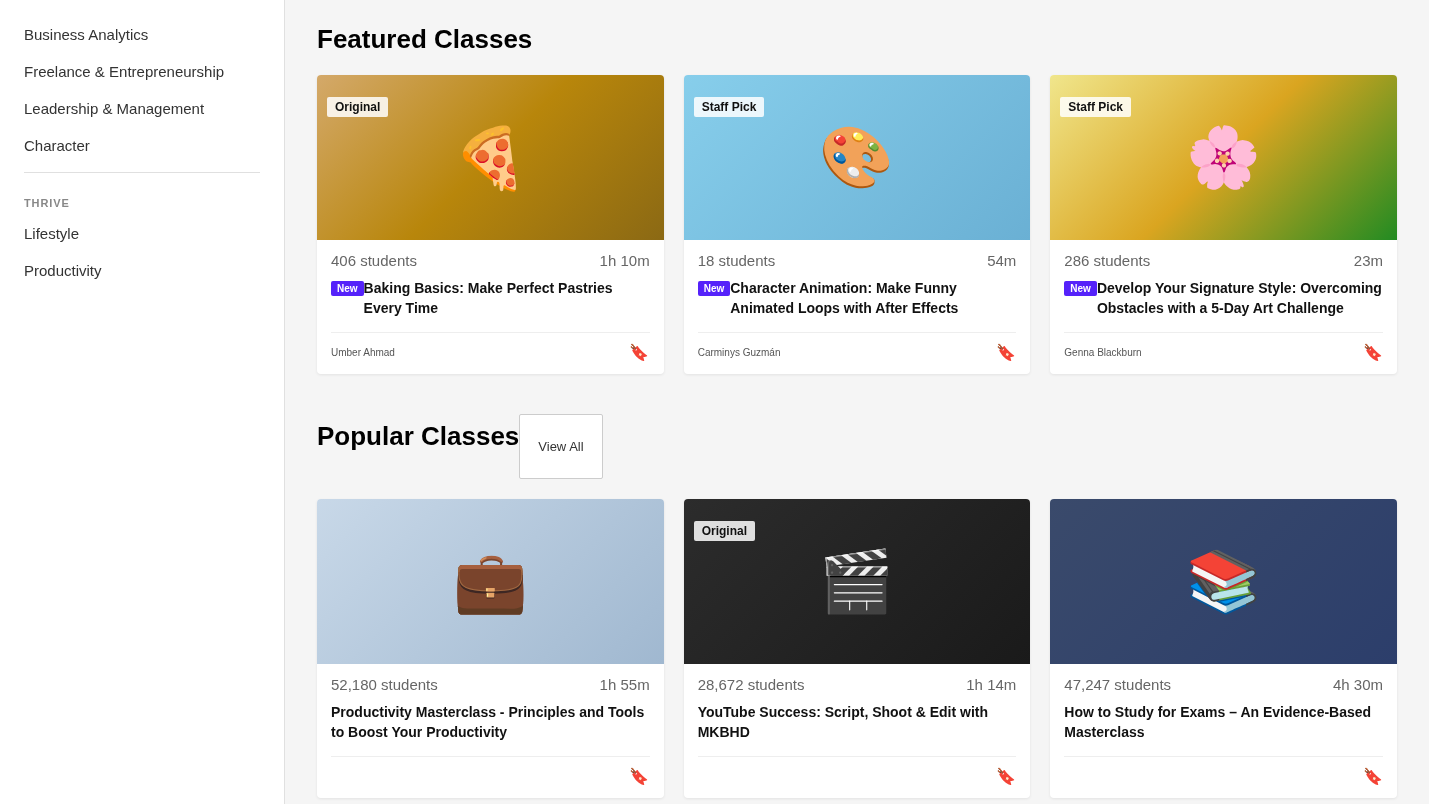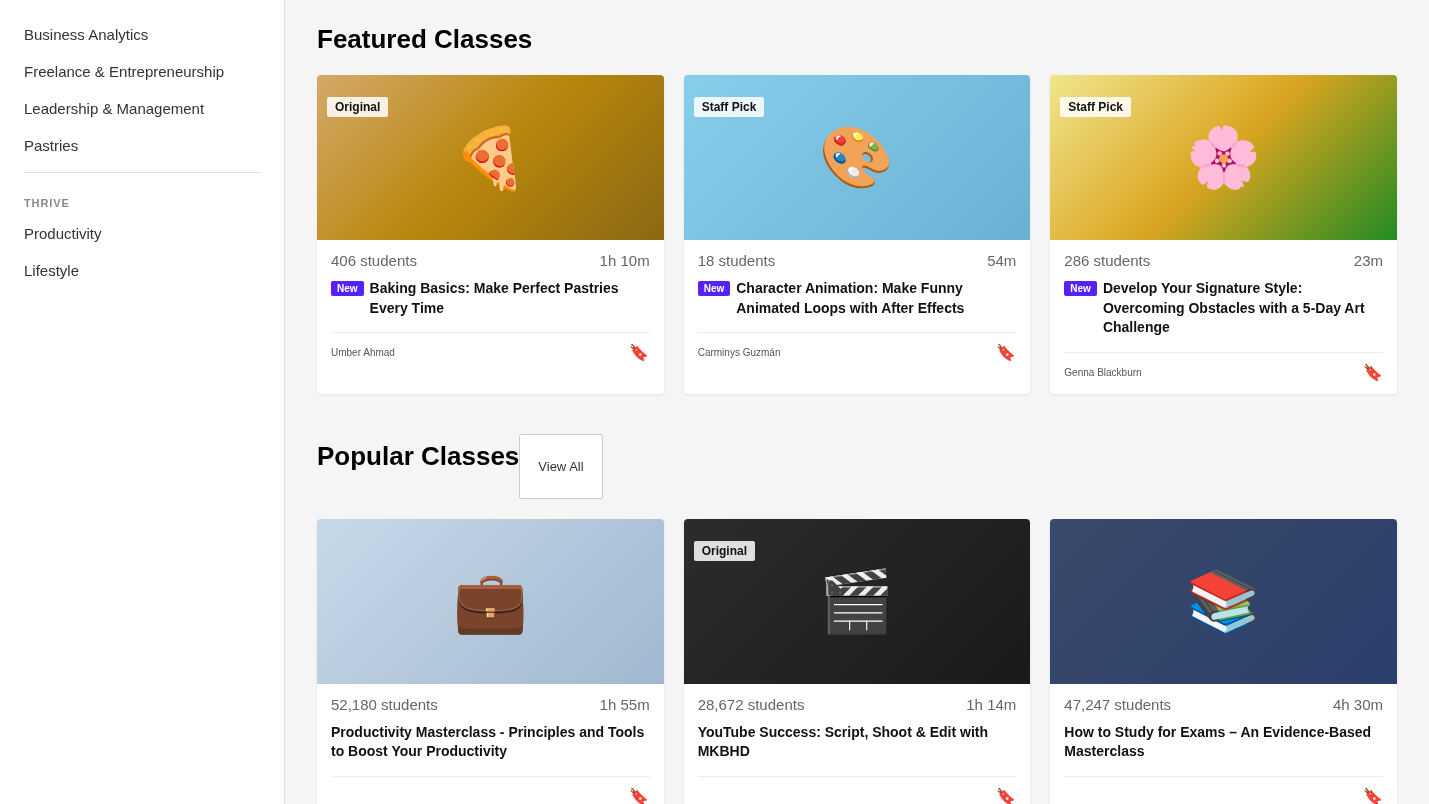--- a/index.html
+++ b/index.html
@@ -173,21 +173,20 @@
       justify-content: space-between;
       align-items: center;
       font-size: 15px;
       color: #666;
       margin-bottom: 10px;
     }
 
     .card-title-row {
       display: flex;
       align-items: flex-start;
-      gap: 6px;
       margin-bottom: 14px;
     }
 
     .new-badge {
       background: #5522fa;
       color: #fff;
       font-size: 10px;
       font-weight: 700;
       padding: 2px 6px;
       border-radius: 2px;
@@ -242,27 +241,27 @@
     }
   </style>
 </head>
 <body>
 
 <nav class="sidebar">
   <div id="sidebar-main-items">
       <div class="sidebar-item">Business Analytics</div>
       <div class="sidebar-item">Freelance &amp; Entrepreneurship</div>
       <div class="sidebar-item">Leadership &amp; Management</div>
-      <div class="sidebar-item">Pastries</div>
+      <div class="sidebar-item">Character</div>
     </div>
   <hr class="sidebar-divider">
   <div class="sidebar-section-header">THRIVE</div>
   <div id="sidebar-thrive-items">
+      <div class="sidebar-item">Lifestyle</div>
       <div class="sidebar-item">Productivity</div>
-      <div class="sidebar-item">Lifestyle</div>
     </div>
 </nav>
 
 <main class="main">
 
   <h2 class="section-title">Featured Classes</h2>
   <div class="cards-grid" id="featured-cards">
       <div class="card">
         <div class="card-thumbnail thumb-baking">
           <div class="card-badge">Original</div>

